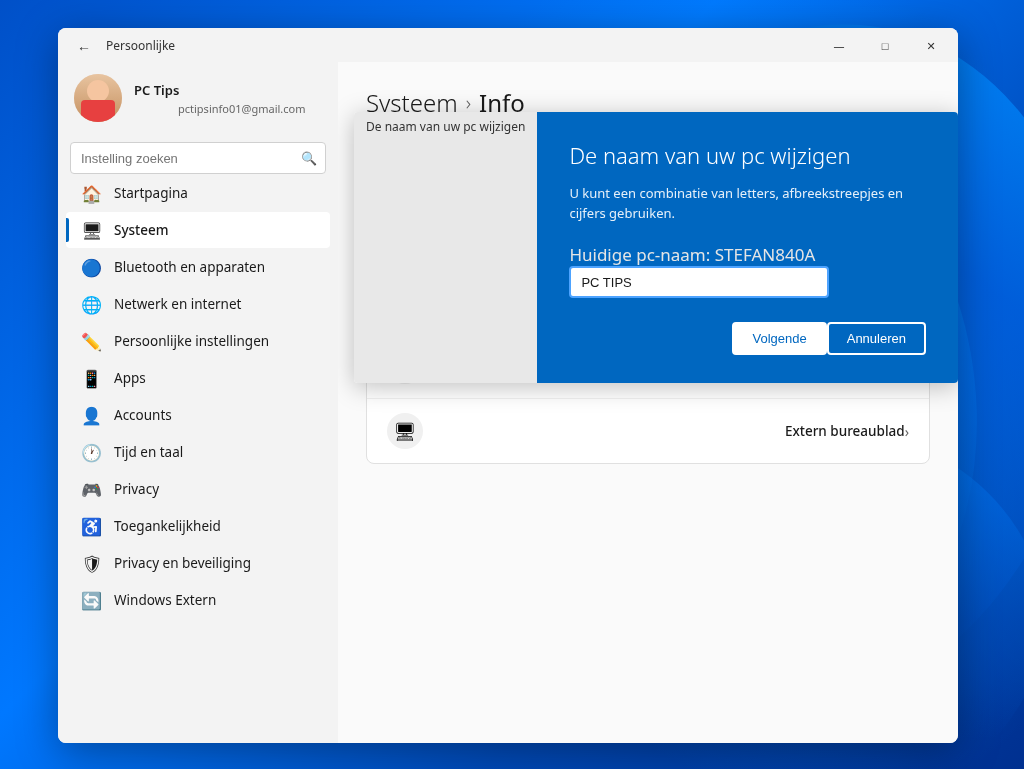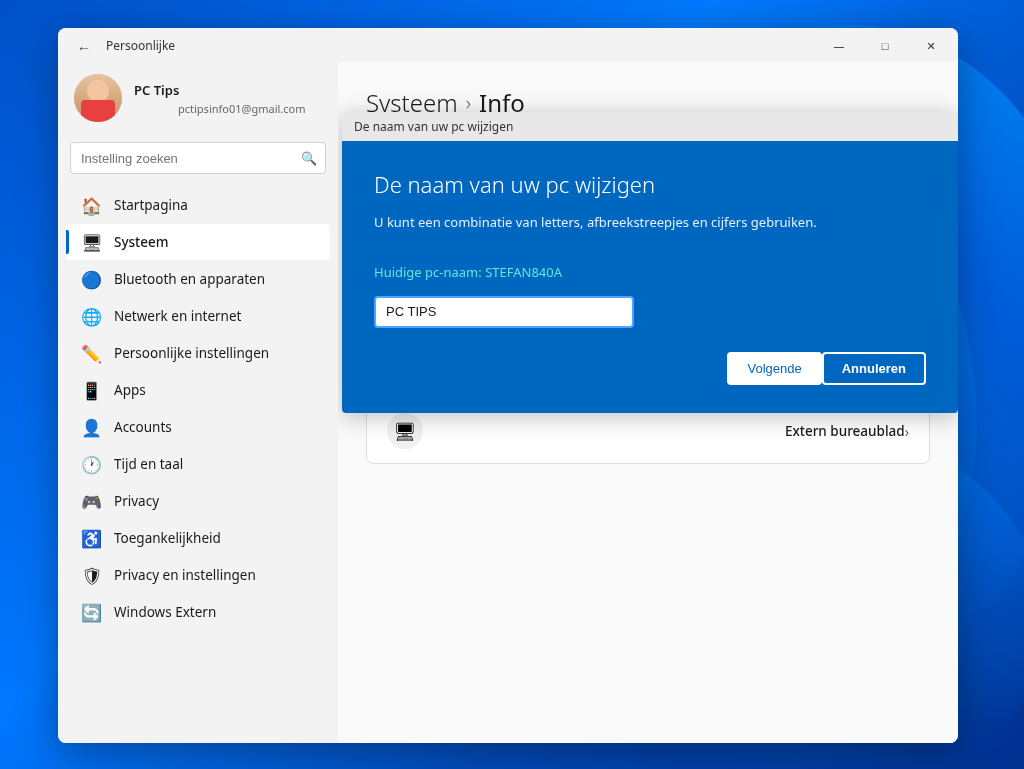--- a/index.html
+++ b/index.html
@@ -185,21 +185,21 @@
       background: #f5c5a0;
       border-radius: 50%;
     }
 
     .user-info { flex: 1; }
     .user-name { font-size: 13px; font-weight: 600; color: #1a1a1a; }
     .user-email { font-size: 11px; color: #666; margin-top: 2px; margin-left: 44px; }
 
     
     .search-box {
-      margin: 4px 12px 12px;
+      margin: 4px 12px 0;
       position: relative;
     }
     .search-input {
       width: 100%;
       height: 32px;
       border: 1px solid #d0d0d0;
       border-radius: 4px;
       padding: 0 32px 0 10px;
       font-size: 13px;
       background: white;
@@ -407,45 +407,45 @@
       border-radius: 0;
     }
     .modal-content {
       background: #0067c0;
       padding: 28px 32px 28px;
       flex: 1;
     }
     .modal-wrapper {
       position: absolute;
       top: 50px;
-      left: 4px;
+      left: 16px;
       right: 0;
       background: white;
       border-radius: 4px;
       box-shadow: 0 4px 24px rgba(0,0,0,0.25);
       overflow: hidden;
       display: flex;
-      flex-direction: column;
+      flex-direction: row;
     }
     .modal-heading {
       font-size: 22px;
       font-weight: 300;
       color: white;
       margin-bottom: 14px;
     }
     .modal-desc {
       font-size: 13px;
       color: rgba(255,255,255,0.9);
-      margin-bottom: 30px;
+      margin-bottom: 20px;
       line-height: 1.5;
     }
     .modal-current-label {
-      font-size: 13px;
-      color: #5eead4;
-      margin-bottom: 15px;
+      font-size: 17px;
+      color: #e5e5e5;
+      margin-bottom: 0;
     }
     .modal-input {
       width: 260px;
       height: 32px;
       border: 2px solid #4da3ff;
       border-radius: 4px;
       padding: 0 10px;
       font-size: 13px;
       background: white;
       outline: none;
@@ -466,21 +466,21 @@
       font-weight: 500;
       cursor: pointer;
     }
     .modal-btn-secondary {
       padding: 7px 18px;
       background: #0067c0;
       color: white;
       border: 2px solid white;
       border-radius: 4px;
       font-size: 13px;
-      font-weight: 700;
+      font-weight: 400;
       cursor: pointer;
     }
   </style>
 </head>
 <body>
 
 <div class="wallpaper">
   <div class="swirl1"></div>
   <div class="swirl2"></div>
   <div class="swirl3"></div>
@@ -558,21 +558,21 @@
         <div class="nav-item">
           <span class="nav-icon">🎮</span>
           <span>Privacy</span>
         </div>
         <div class="nav-item">
           <span class="nav-icon">♿</span>
           <span>Toegankelijkheid</span>
         </div>
         <div class="nav-item">
           <span class="nav-icon">🛡</span>
-          <span>Privacy en instellingen</span>
+          <span>Privacy en beveiliging</span>
         </div>
         <div class="nav-item">
           <span class="nav-icon">🔄</span>
           <span>Windows Extern</span>
         </div>
       </nav>
     </div>
 
     <div class="content" style="position:relative;">
 

